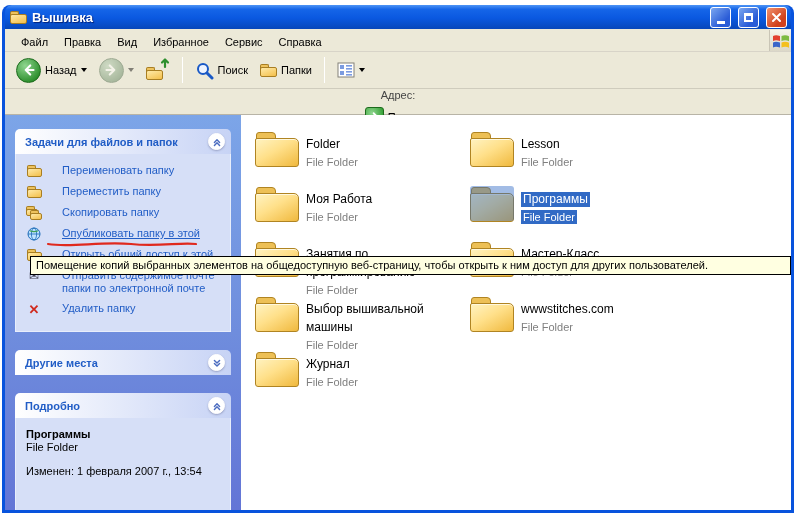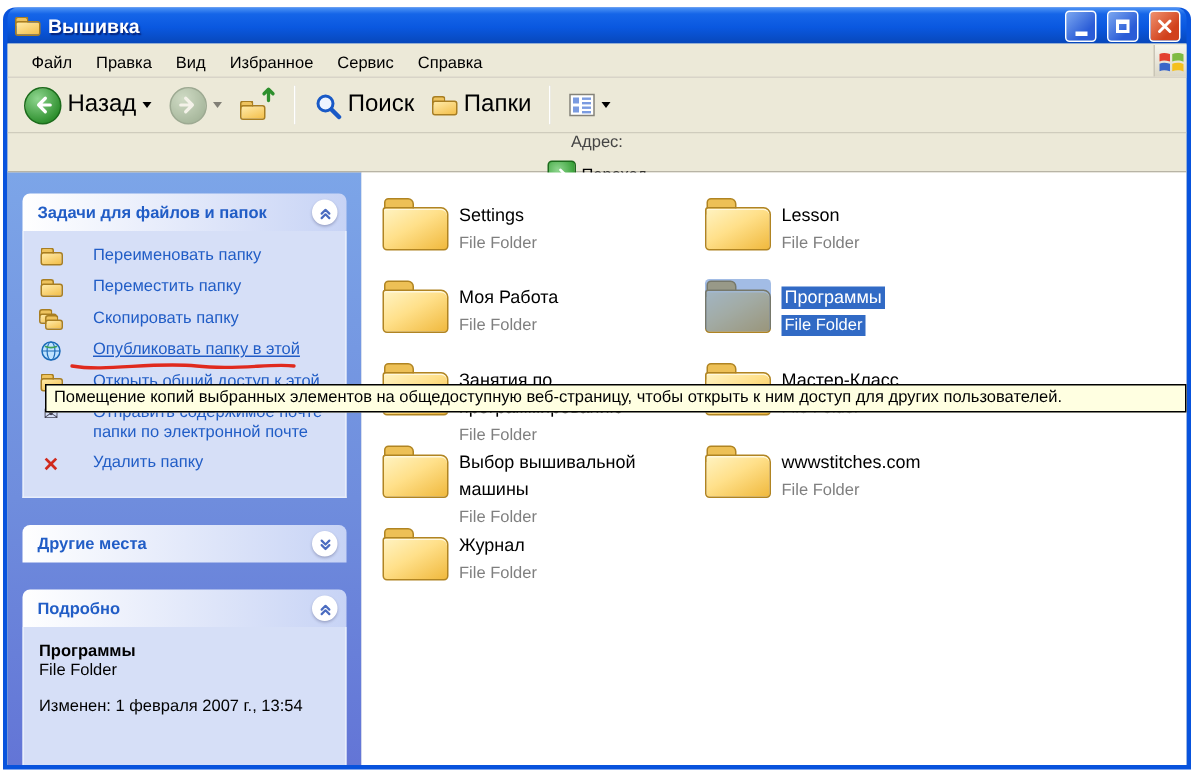--- a/index.html
+++ b/index.html
@@ -26,21 +26,21 @@
   .menubar { height:23px; display:flex; align-items:flex-end; padding-left:8px; font-size:11px;
              border-bottom:1px solid #d8d4c8; background:#ece9d8; }
   .menu-item { padding:3px 8px; color:#000; cursor:default; }
   .menu-spacer { flex:1; }
   .win-logo { width:22px; height:21px; display:flex; align-items:center; justify-content:center;
               border-left:1px solid #c9c5b6; background:linear-gradient(180deg,#f6f4ea,#dcd8c8); }
 
   
   .toolbar { height:37px; display:flex; align-items:center; gap:2px; padding:0 6px;
              background:#ece9d8; border-bottom:1px solid #cfccbd; }
-  .tbtn { display:flex; align-items:center; gap:4px; padding:2px 5px; font-size:16px; color:#000; border-radius:3px; }
+  .tbtn { display:flex; align-items:center; gap:4px; padding:2px 5px; font-size:11px; color:#000; border-radius:3px; }
   .nav-circle { width:25px; height:25px; border-radius:50%; display:flex; align-items:center; justify-content:center;
                 background:radial-gradient(circle at 35% 30%, #8fd68f, #2d8f2d 75%); border:1px solid #1c6b1c; }
   .nav-circle svg { display:block; }
   .disabled { opacity:.45; filter:saturate(.4); }
   .caret { width:0; height:0; border-left:3px solid transparent; border-right:3px solid transparent; border-top:4px solid #000; }
   .tsep { width:1px; height:26px; background:#c6c3b4; border-right:1px solid #fff; margin:0 5px; }
   .upstack { position:relative; width:24px; height:20px; }
   .upstack .mini-folder { position:absolute; left:0; bottom:0; }
   .up-arrow { position:absolute; right:-1px; top:-3px; }
 
@@ -318,21 +318,21 @@
             </div>
           </div>
 
         </div>
 
         <div class="content">
           <div class="files-grid">
 
             <div class="file-item">
               <span class="folder-icon"></span>
-              <span class="file-text"><span class="file-name">Settings</span><br>
+              <span class="file-text"><span class="file-name">Folder</span><br>
               <span class="file-type">File Folder</span></span>
             </div>
 
             <div class="file-item">
               <span class="folder-icon"></span>
               <span class="file-text"><span class="file-name">Lesson</span><br>
               <span class="file-type">File Folder</span></span>
             </div>
 
             <div class="file-item">

